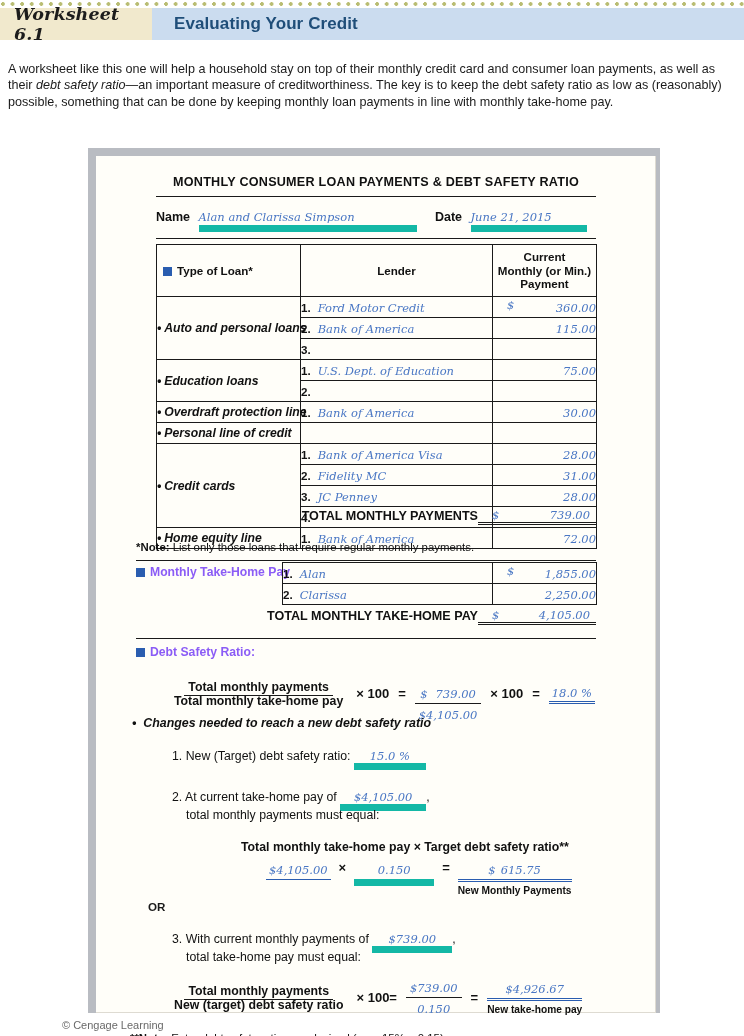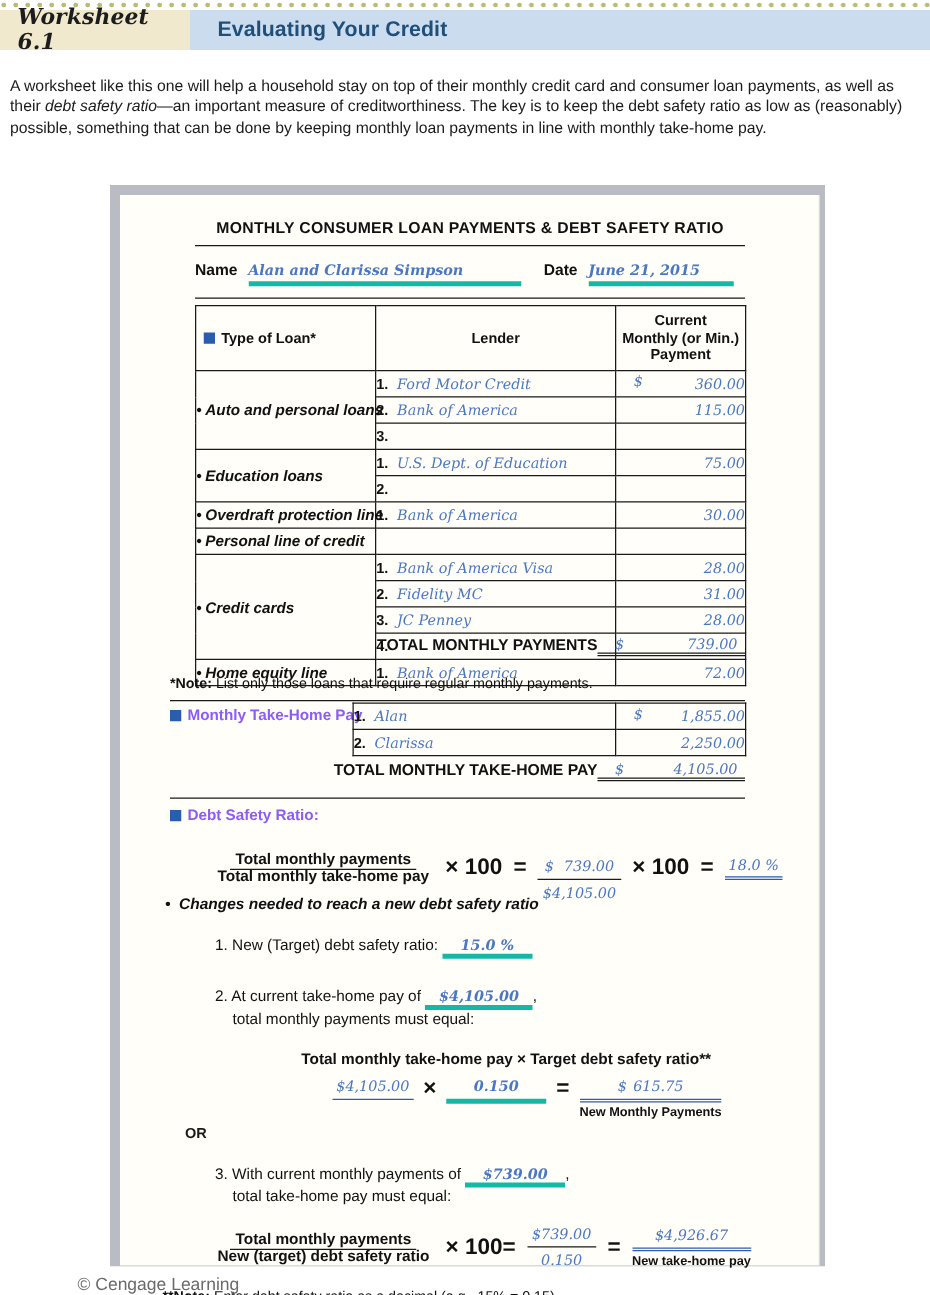--- a/index.html
+++ b/index.html
@@ -69,21 +69,21 @@
   .hr{ position:absolute; background:#1a1a1a; }
 
   
   .namerow{ position:absolute; left:60px; top:51px; width:440px; height:24px; }
   .lbl-bold{ font-weight:700; font-size:12.5px; color:#111; }
   .hand{
     font-family:"DejaVu Serif", serif;
     font-style:italic; color:#4a77c4; font-size:11.5px;
     white-space:nowrap;
   }
-  .ul{ border-bottom:4px solid #14b8a6; display:inline-block;font-weight:bold; }
+  .ul{ border-bottom:7px solid #14b8a6; display:inline-block; }
 
   
   table.loans{
     position:absolute; left:60px; top:88px; width:440px;
     border-collapse:collapse; table-layout:fixed;
   }
   table.loans td, table.loans th{
     border:1px solid #1a1a1a; padding:0; vertical-align:middle;
   }
   .col-type{ width:144px; }
@@ -143,37 +143,37 @@
   .thp-l{ width:210px; }
   .thp-r{ width:104px; }
 
   
   .frac{
     display:inline-block; vertical-align:middle; text-align:center;
   }
   .frac .top{ border-bottom:1px solid #1a1a1a; padding:0 4px 1px 4px; }
   .frac .bot{ padding:1px 4px 0 4px; }
   .fx{ font-size:12.3px; font-weight:600; color:#111; }
-  .times{ font-size:18px; font-weight:700; color:#111; }
+  .times{ font-size:13px; font-weight:700; color:#111; }
 
   .f1{ position:absolute; left:74px; top:0; display:flex; align-items:center; gap:9px; }
   .blueline{ border-bottom:1px solid #2a5db0; }
   .dblblue{ border-bottom:3px double #2a5db0; }
 
   .bulletitem{
     position:absolute; font-size:12.4px; font-weight:700; font-style:italic; color:#111;
   }
   .stepno{ position:absolute; font-size:12.3px; color:#111; }
   .smallcap{
     font-weight:700; font-size:10.2px; color:#111; text-align:center;
   }
 
   .copyright{
     position:absolute; left:62px; top:1019px;
-    font-size:14px; color:#6a6a6a;
+    font-size:11px; color:#6a6a6a;
   }
 </style>
 </head>
 <body>
 
 <div class="dot-rule"></div>
 
 <div class="titlebar">
   <div class="tb-num">Worksheet 6.1</div>
   <div class="tb-title">Evaluating Your Credit</div>

